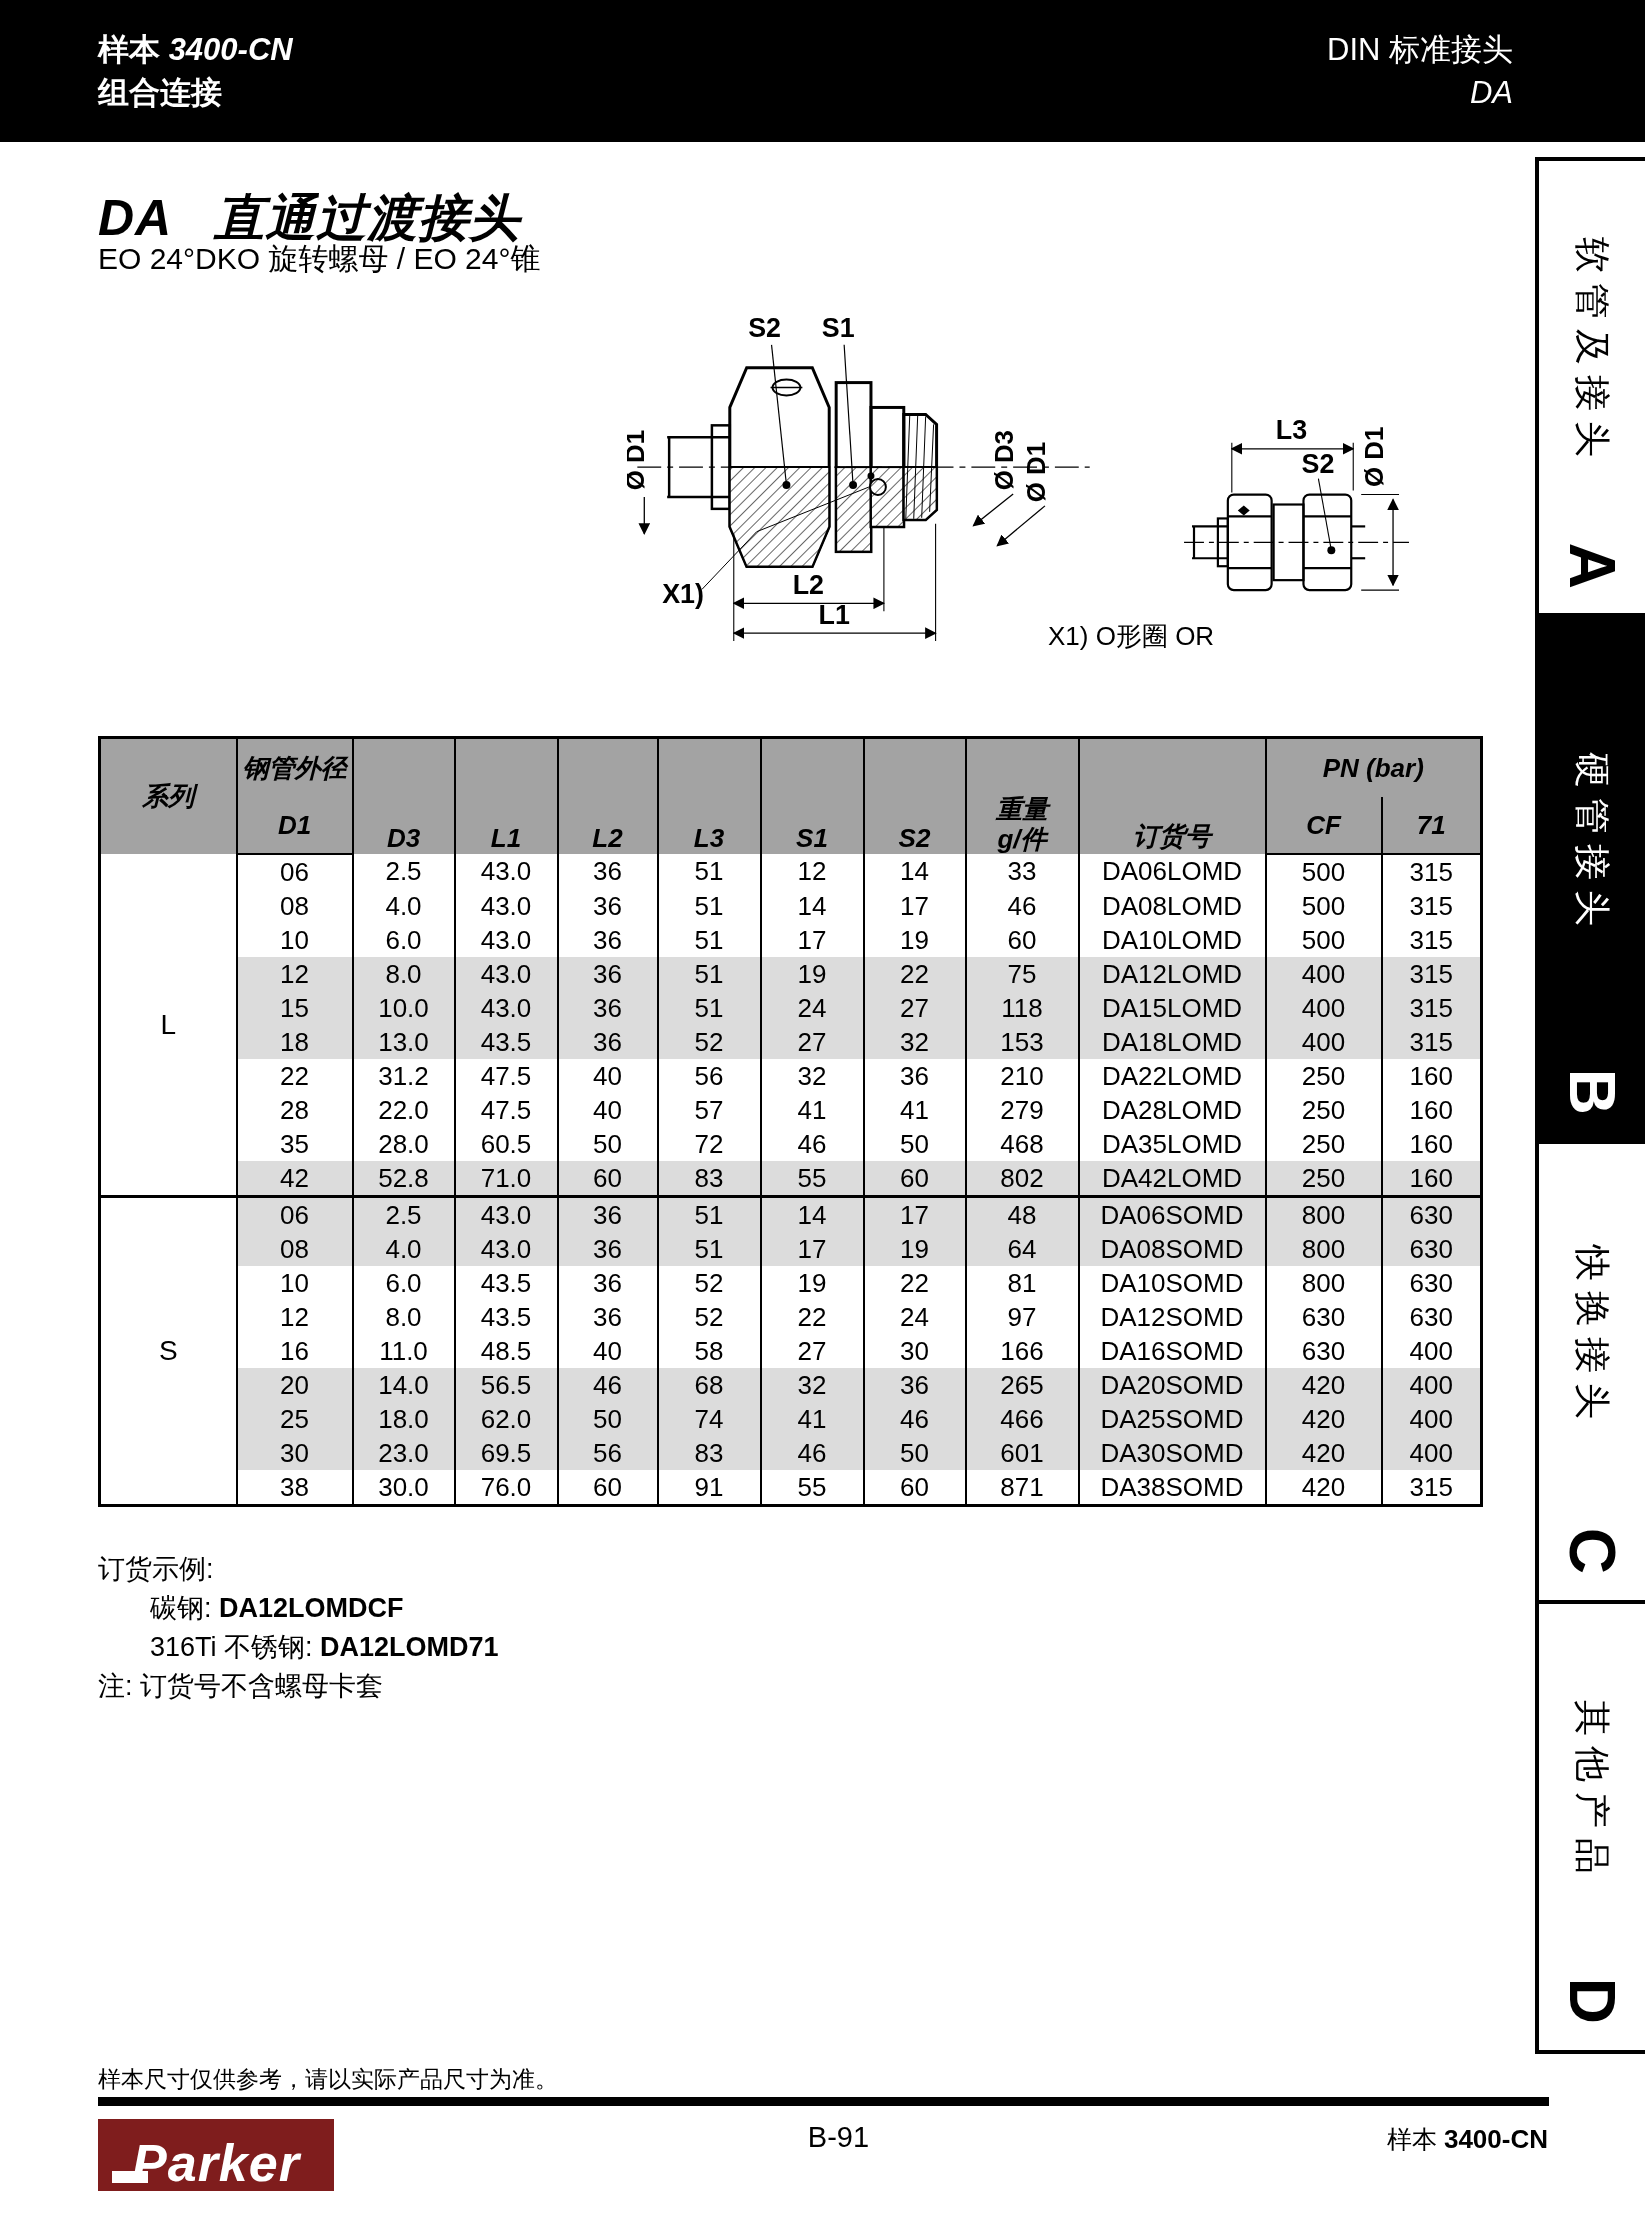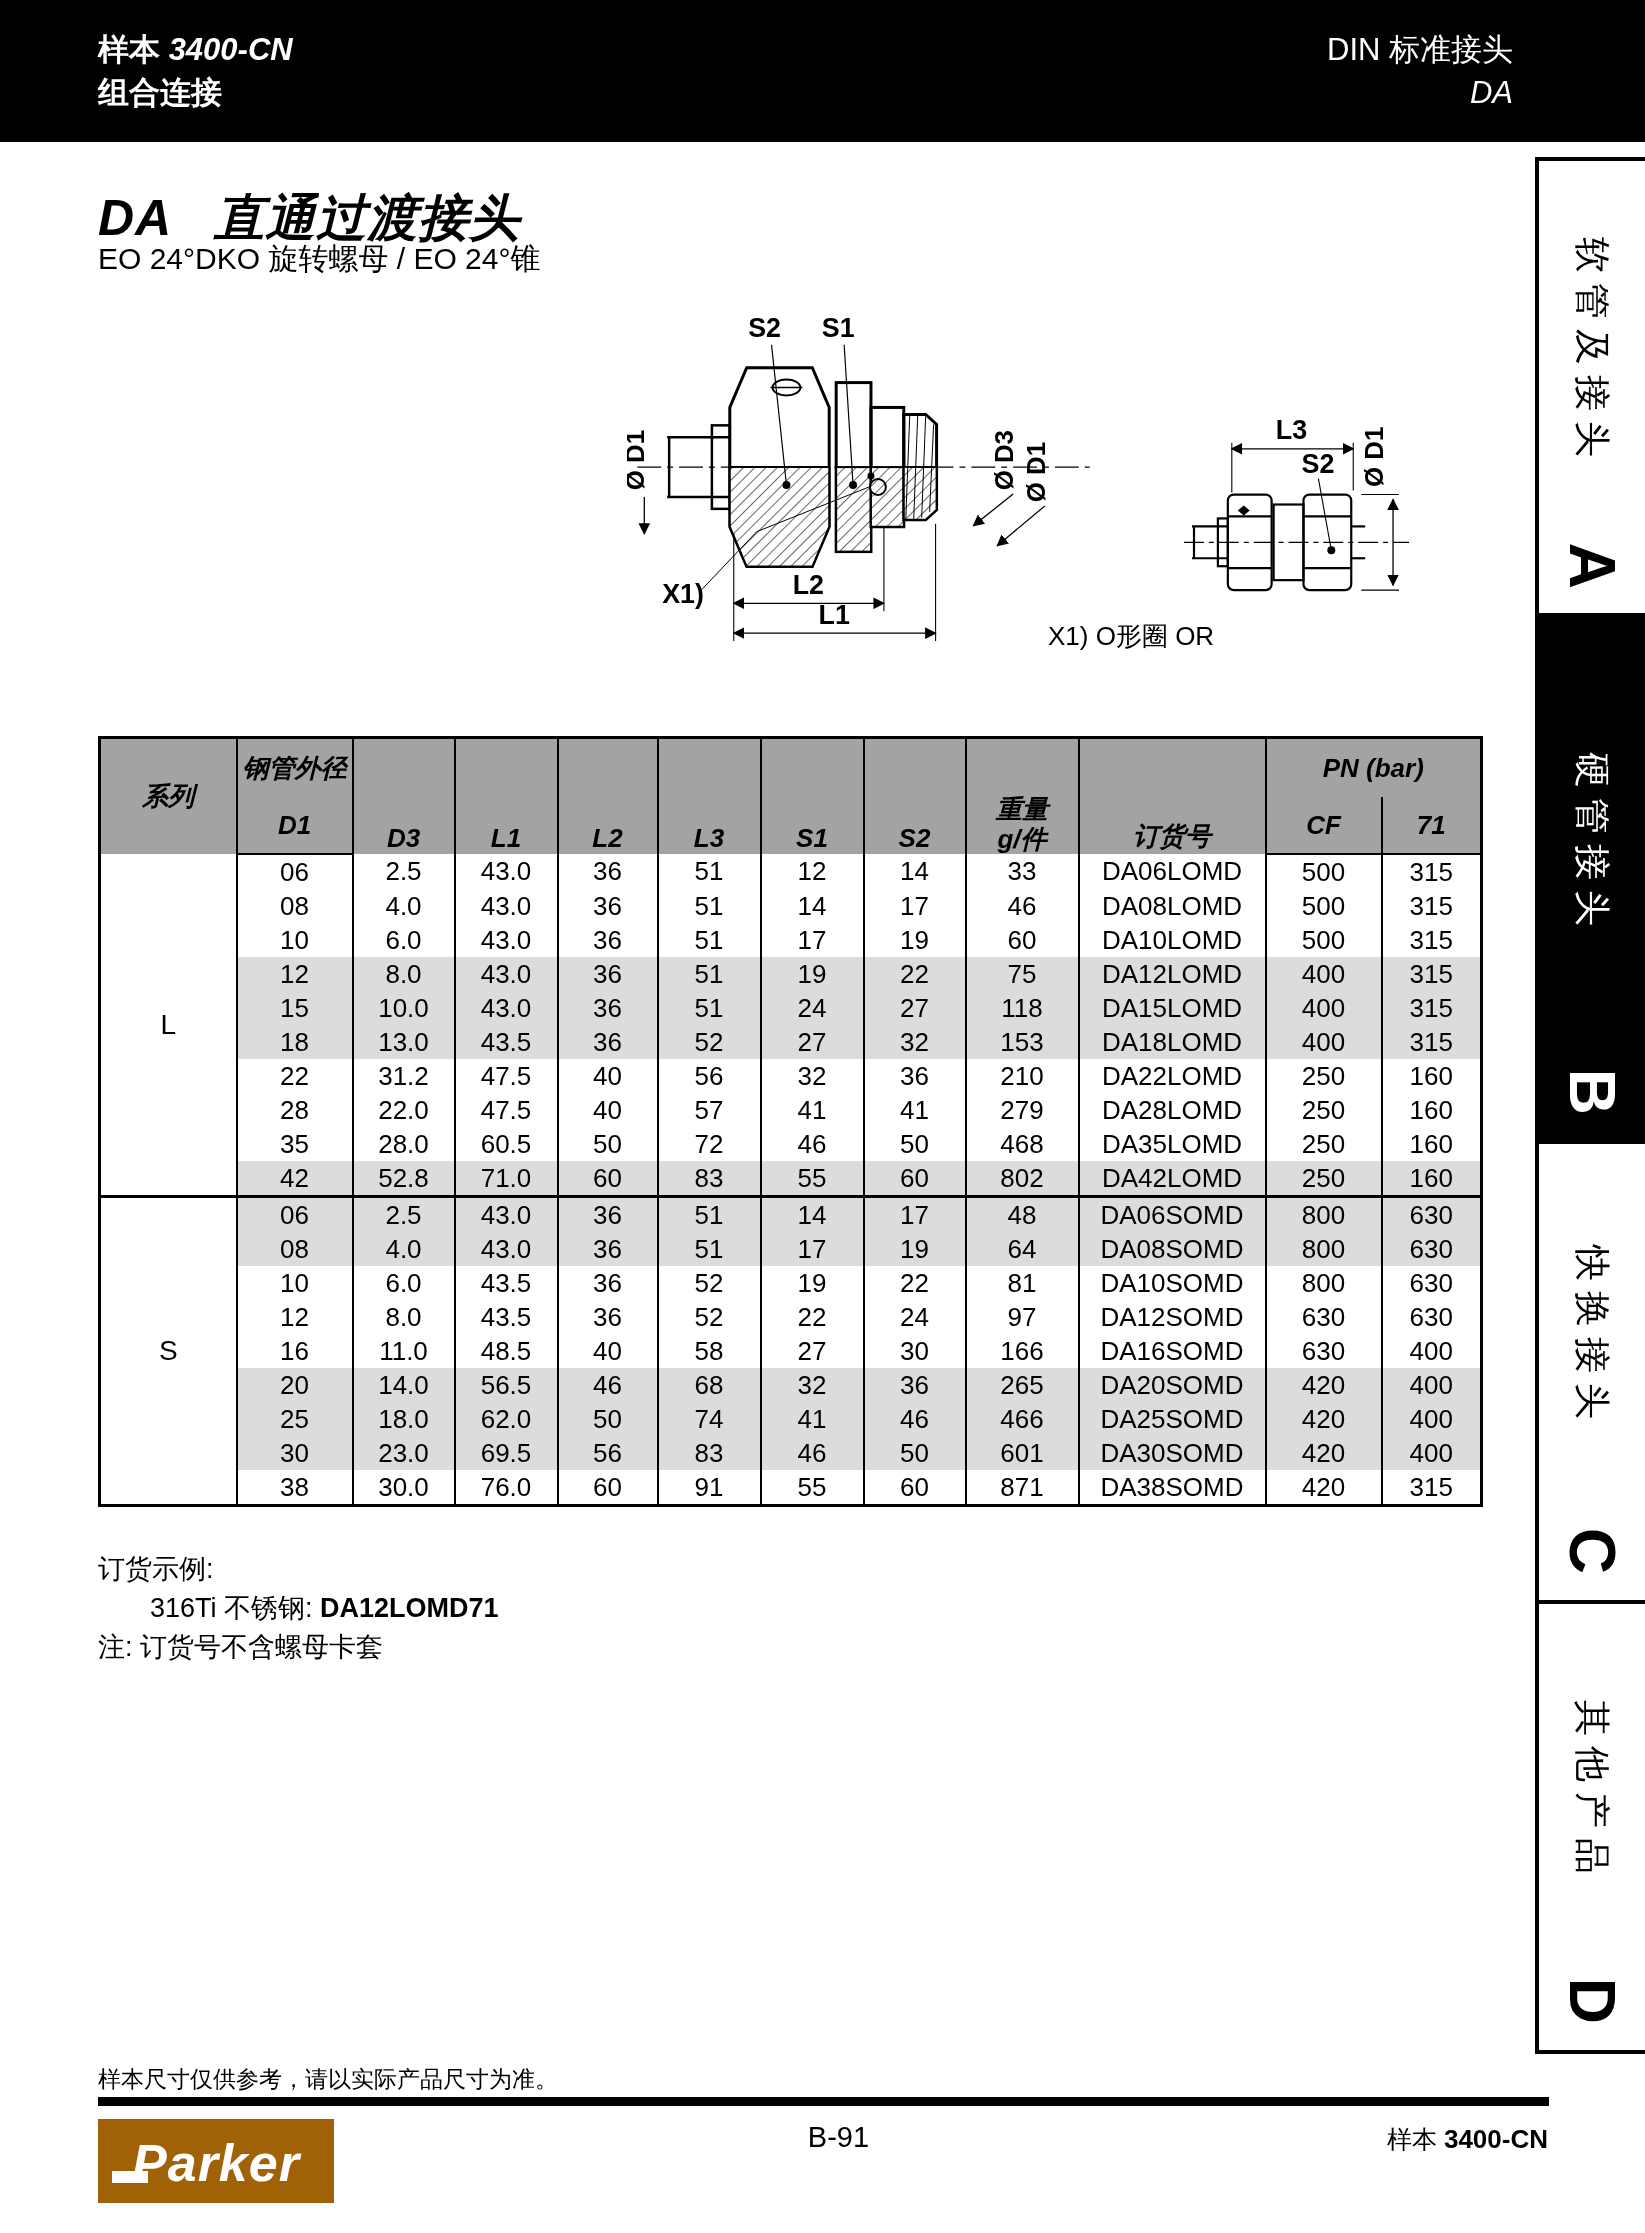--- a/index.html
+++ b/index.html
@@ -48,21 +48,21 @@
   .side-tab.active{background:#000;color:#fff;}
   .side-tab .rot{position:absolute;top:50%;left:50%;transform:translate(-50%,-50%) rotate(90deg);display:flex;align-items:center;white-space:nowrap;}
   .tab-label{flex:1;text-align:center;font-size:36px;letter-spacing:10px;}
   .tab-letter{font-size:64px;font-weight:bold;margin-left:24px;}
   
   .disclaimer{position:absolute;left:98px;top:2064px;font-size:23px;}
   .footer-rule{position:absolute;left:98px;top:2097px;width:1451px;height:9px;background:#000;}
   .page-num{position:absolute;left:709px;top:2121px;width:259px;text-align:center;font-size:29px;}
   .footer-cat{position:absolute;right:98px;top:2123px;font-size:25px;}
   .footer-cat b{font-size:26px;}
-  .parker-logo{position:absolute;left:98px;top:2119px;width:236px;height:84px;background:#a16207;}
+  .parker-logo{position:absolute;left:98px;top:2119px;width:236px;height:72px;background:#7f1d1d;}
   .parker-text{position:absolute;left:0;top:14px;width:236px;text-align:center;color:#fff;font-size:52px;font-weight:bold;font-style:italic;letter-spacing:1px;}
   .parker-bar{position:absolute;left:14px;top:52px;width:36px;height:12px;background:#fff;}
 </style>
 </head>
 <body>
 
 <div class="top-band">
   <div class="band-left">
     <div><span>样本</span>
       <span class="code">3400-CN</span></div>
@@ -473,20 +473,24 @@
         <td>DA38SOMD</td>
         <td>420</td>
         <td>315</td>
       </tr>
     </tbody>
 </table>
 
 <div class="notes">
   <div>订货示例:</div>
   <div class="ind">
+    <span>碳钢:</span>
+    <b>DA12LOMDCF</b>
+  </div>
+  <div class="ind">
     <span>316Ti 不锈钢:</span>
     <b>DA12LOMD71</b>
   </div>
   <div>注: 订货号不含螺母卡套</div>
 </div>
 
 <div id="sidebar">
     <div class="side-tab first" style="top: 157px; height: 460px;">
       <div class="rot" style="width: 404px;">
         <span class="tab-label">软管及接头</span>

